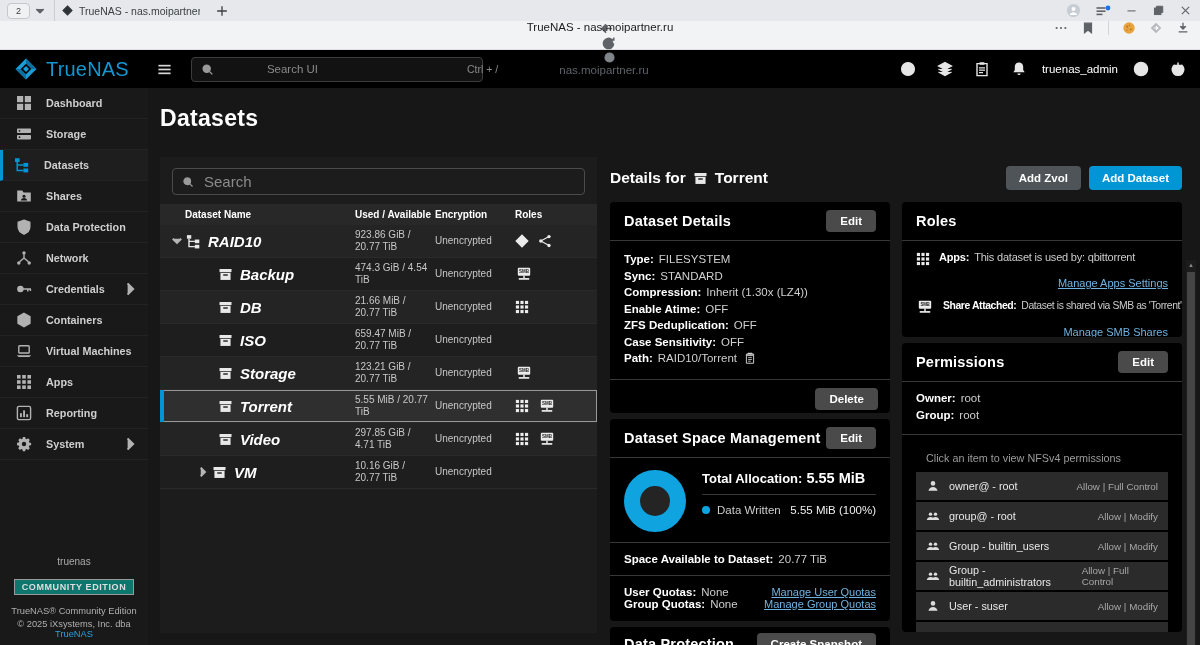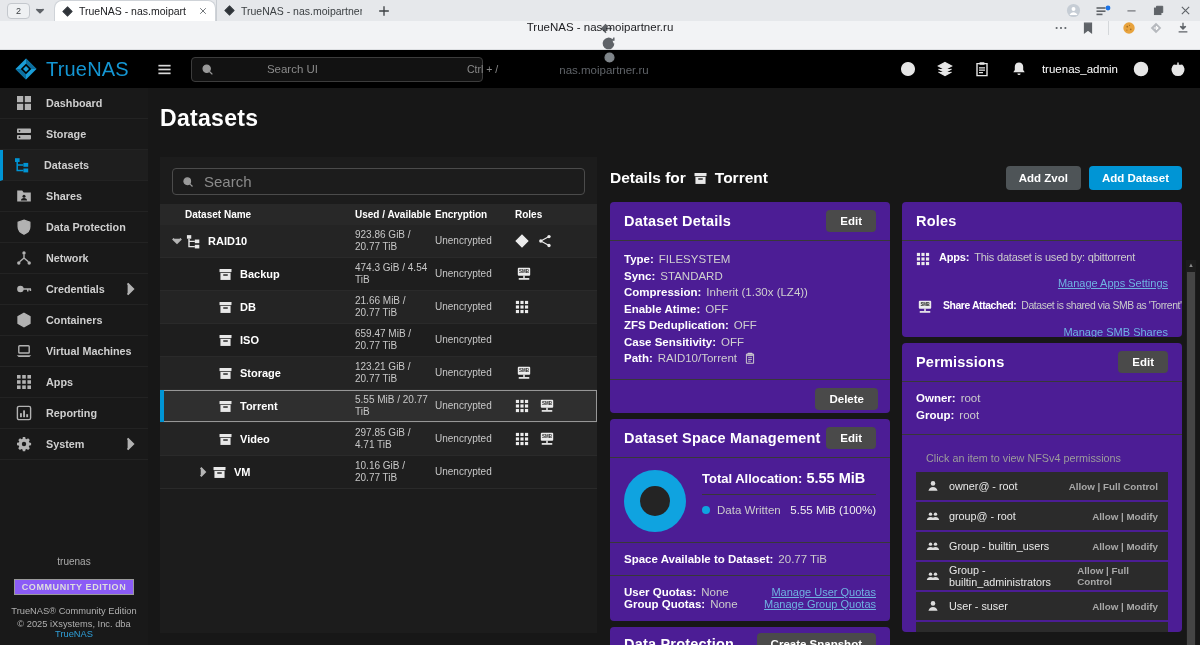--- a/index.html
+++ b/index.html
@@ -51,21 +51,21 @@
   .main{display:flex;height:558px;}
   .sidebar{width:148px;background:#191919;position:relative;flex:none;}
   .side-item{height:30px;display:flex;align-items:center;padding-left:16px;border-bottom:1px solid #232323;cursor:pointer;}
   .side-item .ic{width:16px;height:16px;color:#b2b2b2;flex:none;}
   .side-label{font-size:10.8px;font-weight:bold;color:#cfcfcf;margin-left:14px;white-space:nowrap;}
   .side-chev{width:9px;height:9px;color:#9a9a9a;margin-left:auto;margin-right:10px;}
   .side-item.active{border-left:3px solid var(--accent);padding-left:11px;background:#1e1e1e;}
   .side-item.active .ic{color:var(--accent);}
   .side-bottom{position:absolute;bottom:7px;left:0;width:100%;text-align:center;}
   .hostname{font-size:10px;color:#ababab;margin-bottom:9px;}
-  .edition-badge{display:inline-block;background:#8b5cf6;border:1px solid #9a9a9a;color:#dedede;
+  .edition-badge{display:inline-block;background:#0f766e;border:1px solid #9a9a9a;color:#dedede;
     font-size:9px;font-weight:bold;letter-spacing:.6px;padding:2px 7px;}
   .edition-small{font-size:9.3px;color:#b0b0b0;margin-top:11px;}
   .copyright{font-size:9.3px;color:#b0b0b0;margin-top:3px;}
   .copyright a{color:#2f9fd8;text-decoration:none;}
   .content{flex:1;position:relative;background:#171717;padding-left:12px;}
   h1.page-title{margin:0;padding-top:17px;font-size:23px;color:#fff;font-weight:bold;letter-spacing:.3px;}
   .cols{display:flex;margin-top:25px;}
   
   .table-card{width:437px;height:476px;background:#1c1c1c;flex:none;overflow:hidden;}
   .tbl-search{margin:11px 12px 9px;height:25px;border:1px solid #4b4b4b;border-radius:4px;display:flex;align-items:center;padding:0 9px;}
@@ -77,39 +77,39 @@
   .thead .hc:first-child{padding-left:25px;}
   .trow{height:32px;border-bottom:1px solid #2a2a2a;position:relative;cursor:pointer;}
   .trow:nth-child(odd){background:#242424;}
   .trow:nth-child(even){background:#1e1e1e;}
   .trow.sel{background:#2f2f2f;box-shadow:inset 0 0 0 1px #979797;}
   .trow.sel::before{content:"";position:absolute;left:0;top:0;bottom:0;width:4px;background:var(--accent);}
   .name-cell{display:flex;align-items:center;padding-left:10px;overflow:hidden;}
   .chev{width:14px;height:14px;color:#b5b5b5;flex:none;margin-right:2px;}
   .sp22{width:22px;flex:none;}.sp26{width:26px;flex:none;}
   .ds-ic{width:15px;height:15px;color:#e8e8e8;flex:none;margin-right:7px;}
-  .ds-name{font-size:11px;font-weight:bold;color:#fff;white-space:nowrap;}
+  .ds-name{font-size:15px;font-weight:bold;color:#fff;white-space:nowrap;font-style:italic;}
   .used-cell,.enc-cell{font-size:10px;color:#c7c7c7;line-height:12px;white-space:pre-line;padding-right:4px;}
   .roles-cell{display:flex;align-items:center;gap:9px;}
   .role-ic{width:14px;height:14px;color:#ececec;}
   .role-ic.smb{width:18px;height:15px;}
   
   .details{flex:1;margin-left:13px;margin-right:18px;position:relative;}
   .details-head{display:flex;align-items:center;margin-top:6px;height:30px;}
   .dh-title{font-size:15.5px;font-weight:bold;color:#fff;display:flex;align-items:center;gap:7px;}
   .dh-ic{width:15px;height:15px;color:#e8e8e8;}
   .dh-btns{margin-left:auto;display:flex;gap:8px;}
   .btn{border:none;border-radius:4px;font-family:inherit;font-size:11.5px;font-weight:bold;color:#fff;
     padding:6px 13px;cursor:pointer;}
   .btn.gray{background:#4e5457;}
   .btn.blue{background:var(--accent);}
   .btn.card-btn{background:#4a4a4a;padding:5px 14px;}
   .det-cols{display:flex;gap:12px;margin-top:9px;align-items:flex-start;}
   .det-col{width:280px;flex:none;}
-  .card{background:#4c1d95;border-radius:4px;margin-bottom:6px;overflow:hidden;}
+  .card{background:#000000;border-radius:4px;margin-bottom:6px;overflow:hidden;}
   .card-head{display:flex;align-items:center;justify-content:space-between;padding:8px 14px;border-bottom:1px solid #383838;min-height:22px;}
   .card-title{font-size:14.5px;font-weight:bold;color:#fff;letter-spacing:.2px;}
   .card.dd{height:211px;}
   .dd-body{padding:10px 14px 6px;}
   .dd-line{font-size:11.5px;line-height:16.5px;display:flex;align-items:center;}
   .dd-line .lbl{font-weight:bold;color:#fff;margin-right:5px;white-space:nowrap;}
   .dd-line .val{color:#cfcfcf;white-space:nowrap;}
   .copy-ic{width:12px;height:12px;color:#cfcfcf;margin-left:7px;cursor:pointer;}
   .dd-foot{border-top:1px solid #383838;padding:8px 12px;text-align:right;margin-top:6px;}
   .card.space{height:202px;}
@@ -147,52 +147,38 @@
   
   .card.perm{height:289px;}
   .pm-body{padding:8px 14px 0;}
   .pm-kv{font-size:11.5px;line-height:17px;}
   .pm-kv .lbl{font-weight:bold;color:#fff;margin-right:5px;}
   .pm-kv .val{color:#ccc;}
   .pm-hint{font-size:10.8px;color:#9c9c9c;padding:7px 0 8px 10px;}
   .pm-item{height:28px;background:#2b2b2b;display:flex;align-items:center;padding:0 10px;margin-bottom:2px;cursor:pointer;}
   .pm-item .ic{width:14px;height:14px;color:#dcdcdc;flex:none;margin-right:9px;}
   .pm-who{font-size:10.8px;color:#e8e8e8;}
-  .pm-perm{margin-left:auto;font-size:9.8px;color:#a8a8a8;font-weight:bold;}
+  .pm-perm{margin-left:auto;font-size:9.8px;color:#a8a8a8;}
   
   .scrollbar{position:absolute;right:-14px;top:103px;bottom:2px;width:10px;background:#1c1c1c;}
   .sb-arrow{height:10px;display:flex;align-items:center;justify-content:center;font-size:6px;color:#8a8a8a;cursor:pointer;}
   .sb-thumb{position:absolute;left:1px;right:1px;top:12px;bottom:36px;background:#454545;cursor:grab;}
 </style>
 </head>
 <body>
 
 <div class="screen">
 
   <div class="tabbar">
     <div class="tab-count">2</div>
     <span class="ic tab-strip-chev">
         <svg viewBox="0 0 10 10" fill="none" stroke="currentColor" stroke-width="1.4">
           <path d="M2 3.4 5 6.4 8 3.4"></path>
         </svg>
       </span>
-    <div class="tab active">
-      <span class="ic fav">
-          <svg viewBox="0 0 16 16" fill="none" stroke="currentColor" stroke-width="1.5">
-            <path d="M8 1.4 14.6 8 8 14.6 1.4 8 Z"></path>
-            <path d="M8 4.8 11.2 8 8 11.2 4.8 8 Z" fill="currentColor" stroke="none"></path>
-          </svg>
-        </span>
-      <span class="t-title">TrueNAS - nas.moipart</span>
-      <span class="ic t-close">
-          <svg viewBox="0 0 16 16" stroke="currentColor" stroke-width="1.4">
-            <path d="M3.5 3.5 12.5 12.5 M12.5 3.5 3.5 12.5"></path>
-          </svg>
-        </span>
-    </div>
     <div class="tab inactive">
       <span class="ic fav">
           <svg viewBox="0 0 16 16" fill="none" stroke="currentColor" stroke-width="1.5">
             <path d="M8 1.4 14.6 8 8 14.6 1.4 8 Z"></path>
             <path d="M8 4.8 11.2 8 8 11.2 4.8 8 Z" fill="currentColor" stroke="none"></path>
           </svg>
         </span>
       <span class="t-title">TrueNAS - nas.moipartner</span>
     </div>
     <span class="ic newtab">

